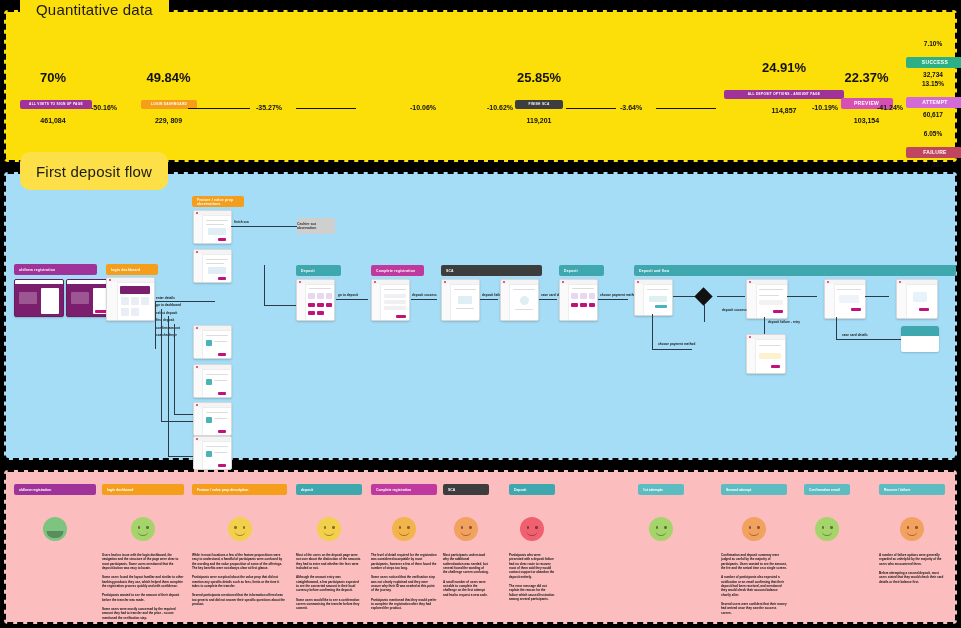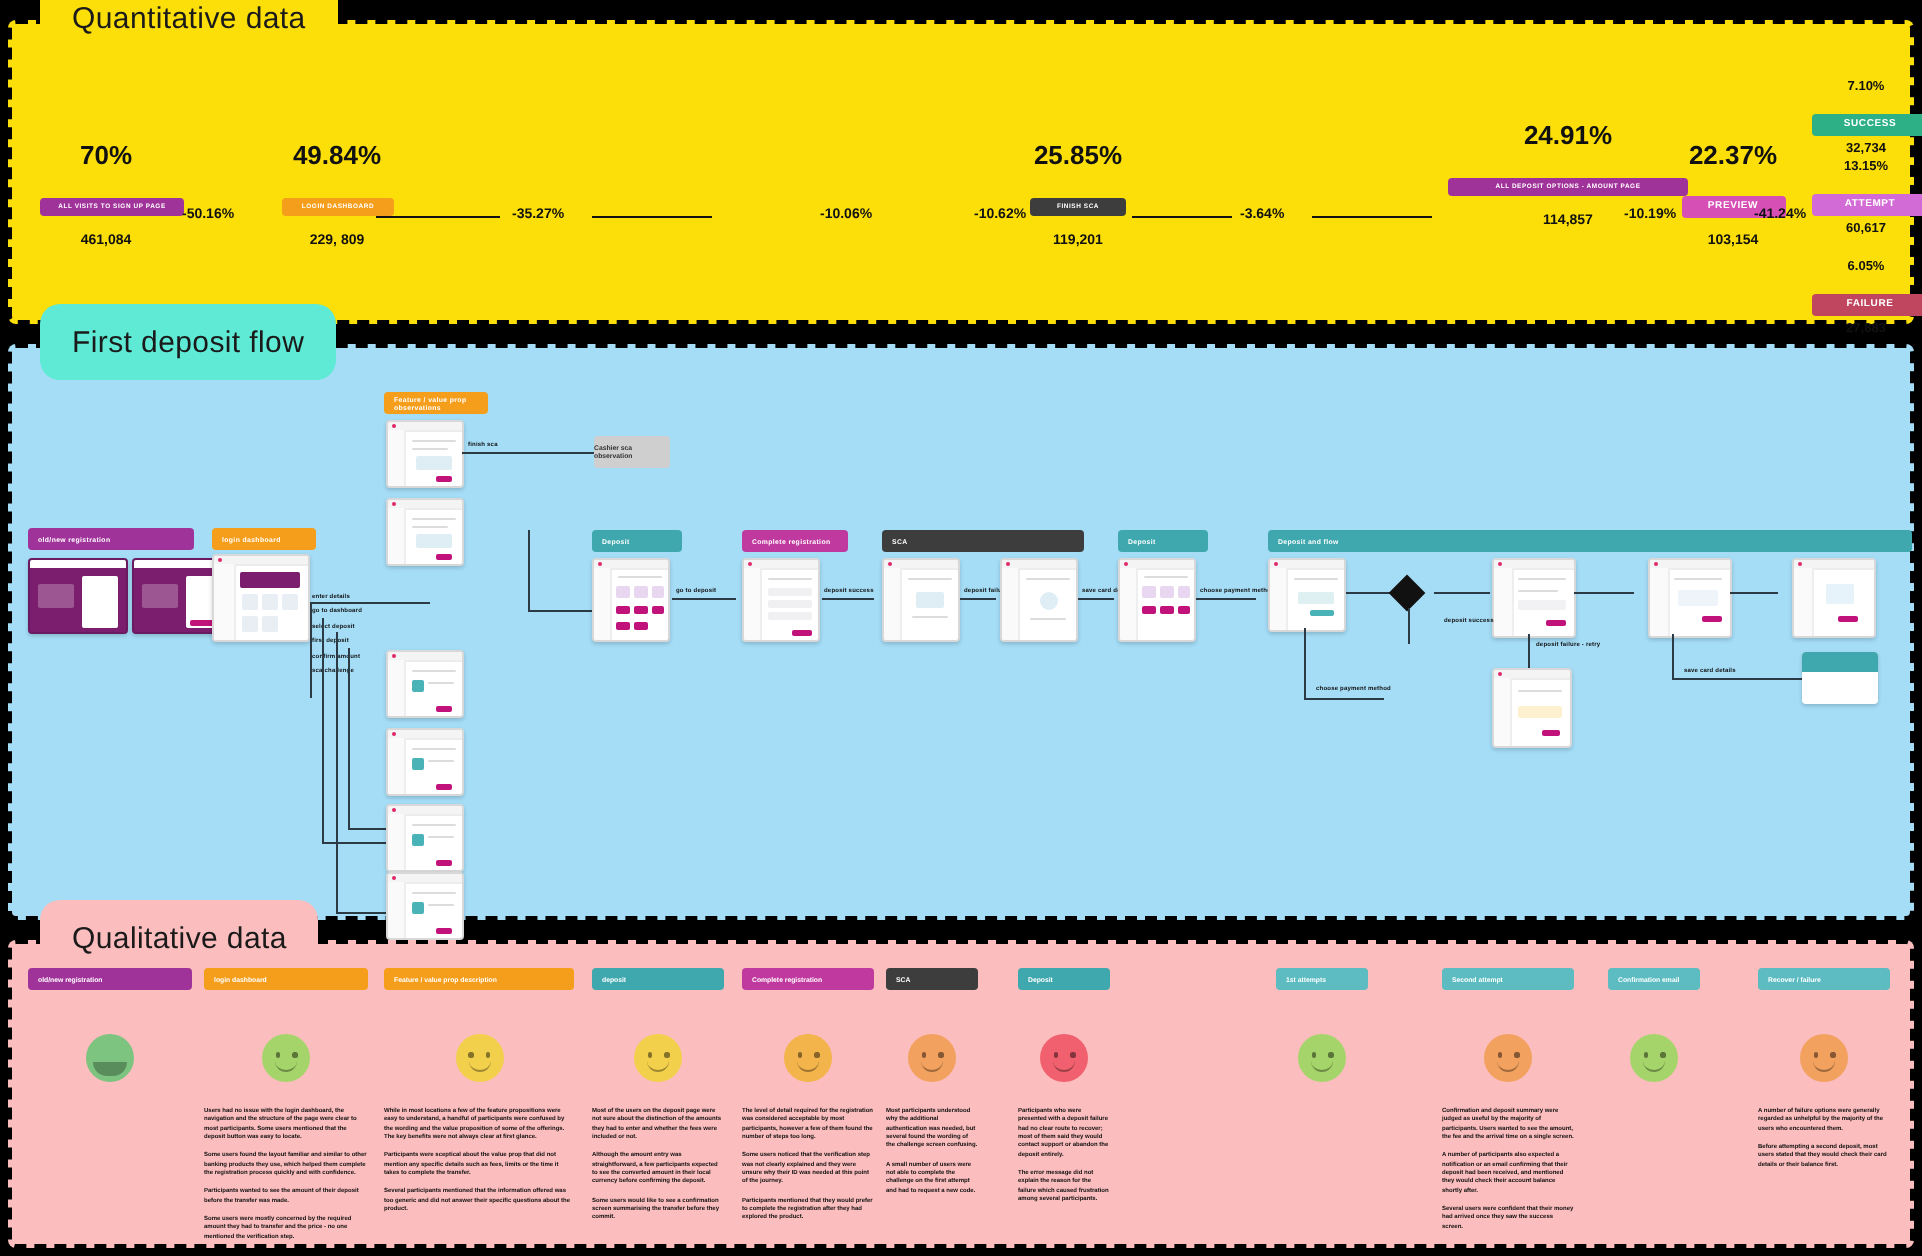--- a/index.html
+++ b/index.html
@@ -7,21 +7,21 @@
        font-family:"Liberation Sans", sans-serif;}
   .panel{position:absolute;left:4px;width:953px;box-sizing:border-box;
          border:2px dashed #000;border-radius:4px;}
   .p-quant{top:10px;height:152px;background:#FCDE09;}
   .p-flow{top:172px;height:288px;background:#A5DDF7;}
   .p-qual{top:470px;height:154px;background:#FBBDBD;}
   .tab{position:absolute;left:14px;top:-22px;height:38px;border-radius:10px;
        display:flex;align-items:center;padding:0 16px;font-size:15px;color:#1a1a1a;
        font-weight:400;letter-spacing:.2px;white-space:nowrap;}
   .tab-quant{background:#FCDE09;}
-  .tab-flow{background:#5eead4;}
+  .tab-flow{background:#fde047;}
   .tab-qual{background:#FBBDBD;}
 
   
   .funnel{position:absolute;inset:0;}
   .step{position:absolute;text-align:center;}
   .step .pct{font-size:13px;font-weight:bold;color:#111;margin-bottom:6px;white-space:nowrap;}
   .chip{display:inline-block;font-size:3.2px;font-weight:bold;color:#fff;
         padding:3px 4px;border-radius:2px;letter-spacing:.3px;white-space:nowrap;
         line-height:1;text-align:center;}
   .chip.big{font-size:5px;padding:3px 6px;}
@@ -450,21 +450,20 @@
   <div class="edge" style="left:830px;top:143px;width:1px;height:22px;"></div>
   <div class="edge" style="left:830px;top:165px;width:65px;height:1px;"></div>
   <div class="elabel" style="left:836px;top:159px;">save card details</div>
 
   <div class="edge" style="left:646px;top:140px;width:1px;height:35px;"></div>
   <div class="edge" style="left:646px;top:175px;width:40px;height:1px;"></div>
   <div class="elabel" style="left:652px;top:168px;">choose payment method</div>
 </div>
 
 <div class="panel p-qual">
-  <div class="tab tab-qual">Qualitative data</div>
 
   <div class="qcol" style="left:8px;width:82px;">
     <div class="qhdr" style="background:#A0339A;">old/new registration</div>
     <div class="face flat" style="background:#7CC47F;">
       <div class="mouth"></div>
       </div>
     <div class="qtext"></div>
   </div>
 
   <div class="qcol" style="left:96px;width:82px;">

